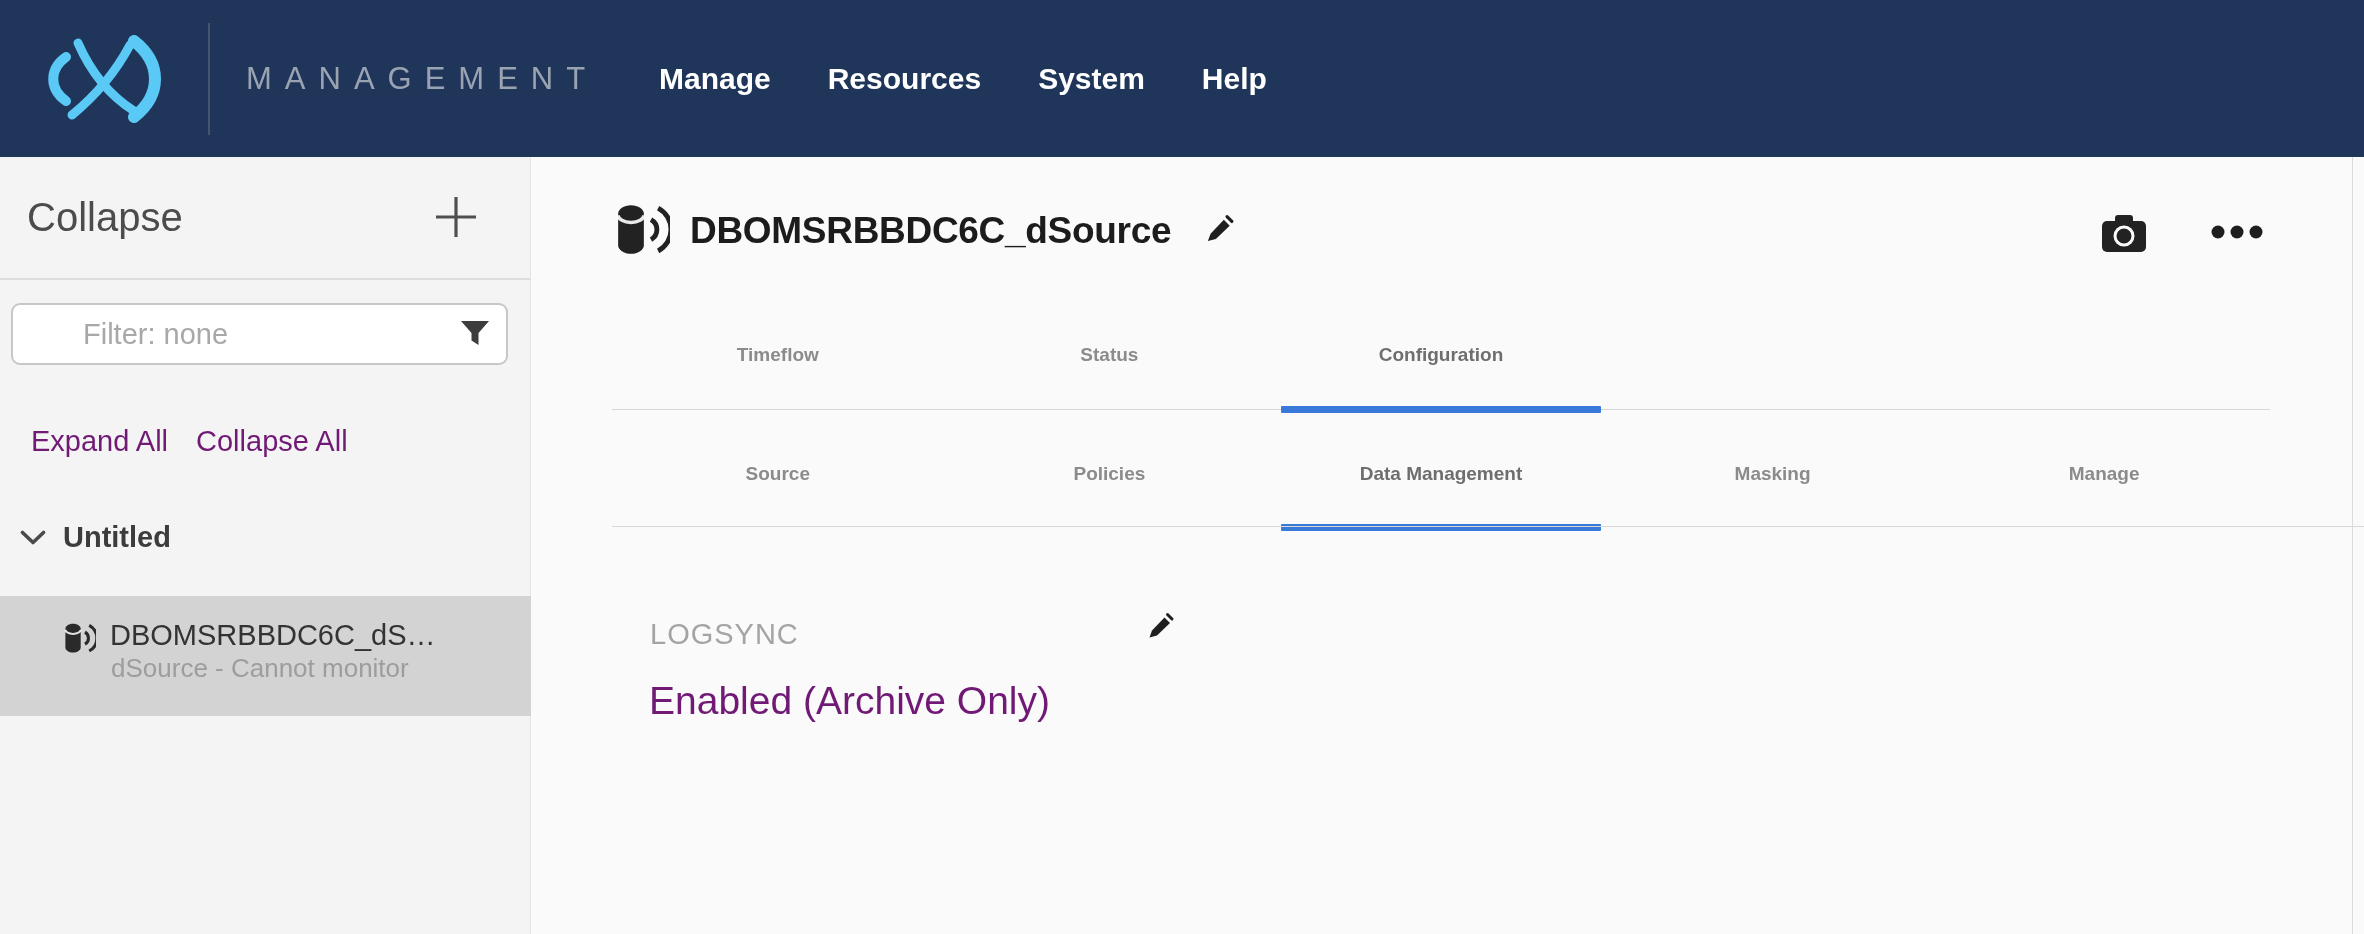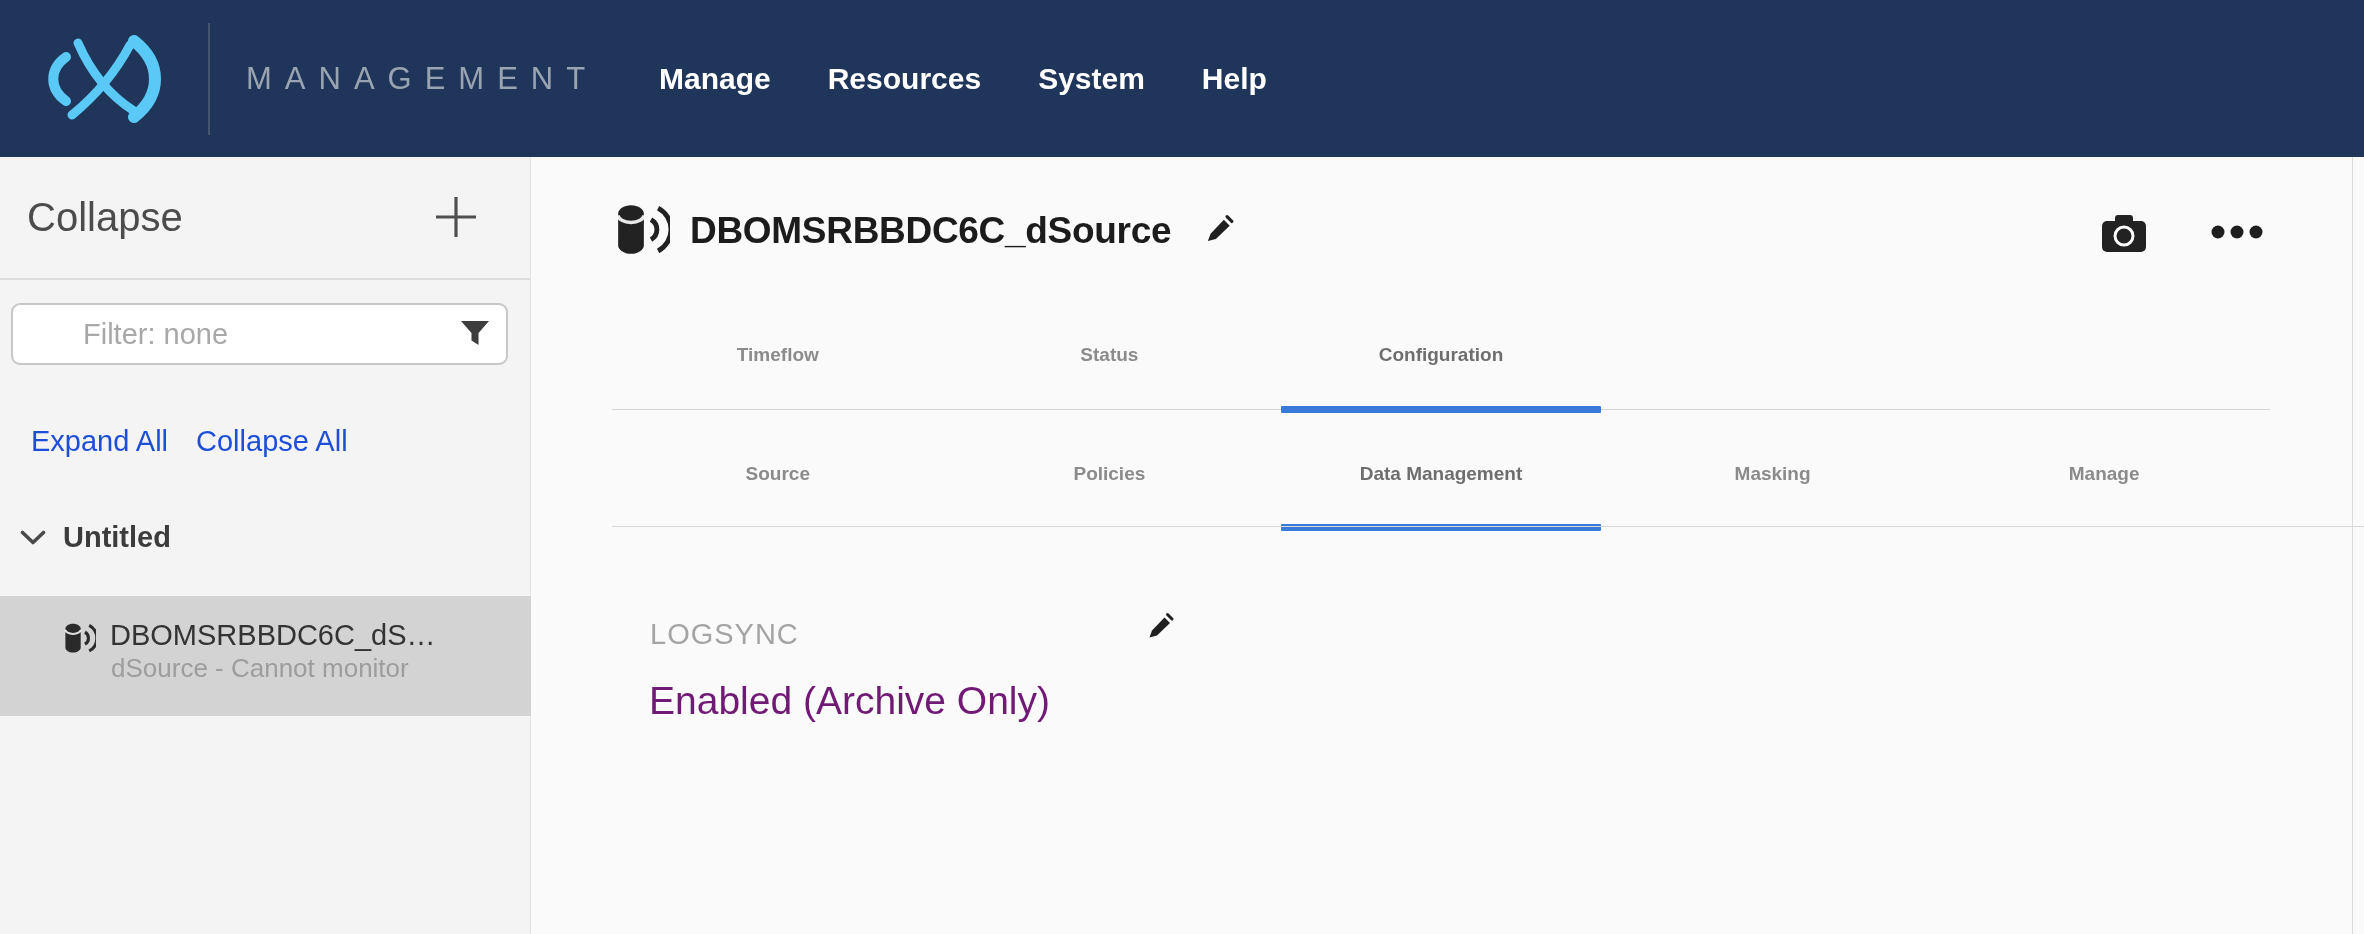--- a/index.html
+++ b/index.html
@@ -24,21 +24,21 @@
   .add-btn{position:absolute;left:433px;top:37px;width:46px;height:46px;padding:0;border:none;
            background:transparent;cursor:pointer;}
   .sidebar-divider{position:absolute;left:0;top:121px;width:100%;height:2px;background:#DCDCDC;}
   .filter-box{position:absolute;left:11px;top:146px;width:497px;height:62px;background:#ffffff;
               border:2px solid #C7C7C7;border-radius:9px;display:flex;align-items:center;padding-left:48px;}
   .filter-box input{flex:1;border:none;outline:none;background:transparent;padding:0 0 0 22px;
                     font-family:inherit;font-size:29px;color:#333;}
   .filter-box input::placeholder{color:#A8A8A8;}
   .funnel-btn{border:none;background:transparent;padding:0;margin-right:18px;cursor:pointer;height:28px;}
   .links-row{position:absolute;left:31px;top:268px;display:flex;gap:28px;}
-  .links-row a{font-size:29px;color:#1d4ed8;text-decoration:none;cursor:pointer;text-align:center;}
+  .links-row a{font-size:29px;color:#701a75;text-decoration:none;cursor:pointer;text-align:center;}
   .group-row{position:absolute;left:20px;top:362px;height:36px;display:flex;align-items:center;
              gap:17px;cursor:pointer;}
   .group-row .group-label{font-size:29px;font-weight:bold;color:#3C3C3C;}
   .tree-item{position:absolute;left:0;top:439px;width:531px;height:120px;background:#D3D3D3;cursor:pointer;}
   .tree-item .item-icon{position:absolute;left:62px;top:24px;}
   .item-name{position:absolute;left:110px;top:21px;font-size:29px;line-height:36px;color:#333333;}
   .item-status{position:absolute;left:111px;top:56px;font-size:26px;line-height:32px;color:#9D9D9D;}
 
   
   .content{position:absolute;left:531px;top:157px;width:1833px;height:777px;background:#FAFAFA;}

